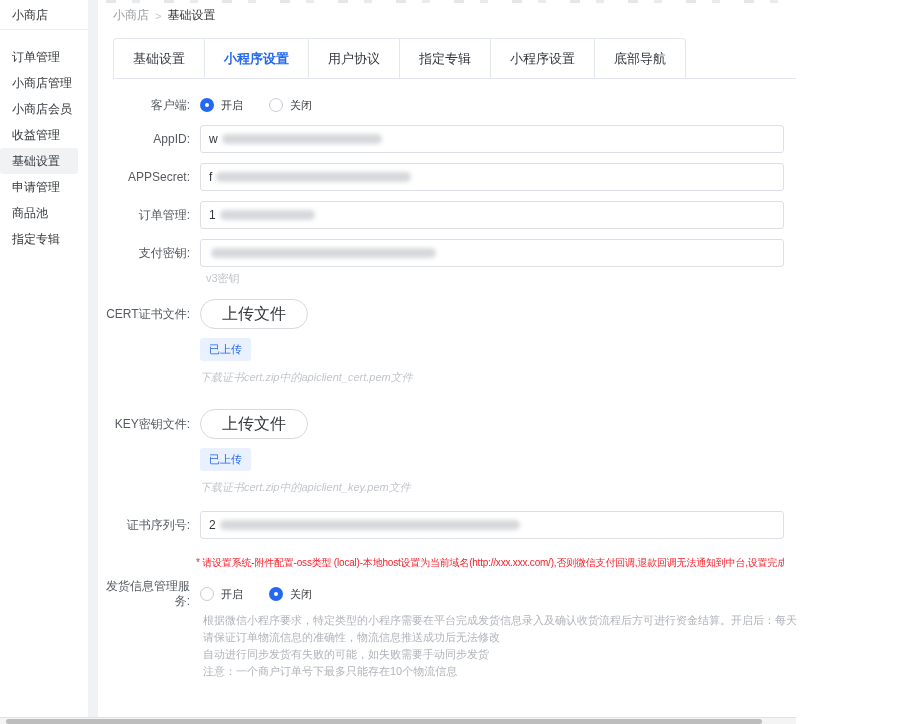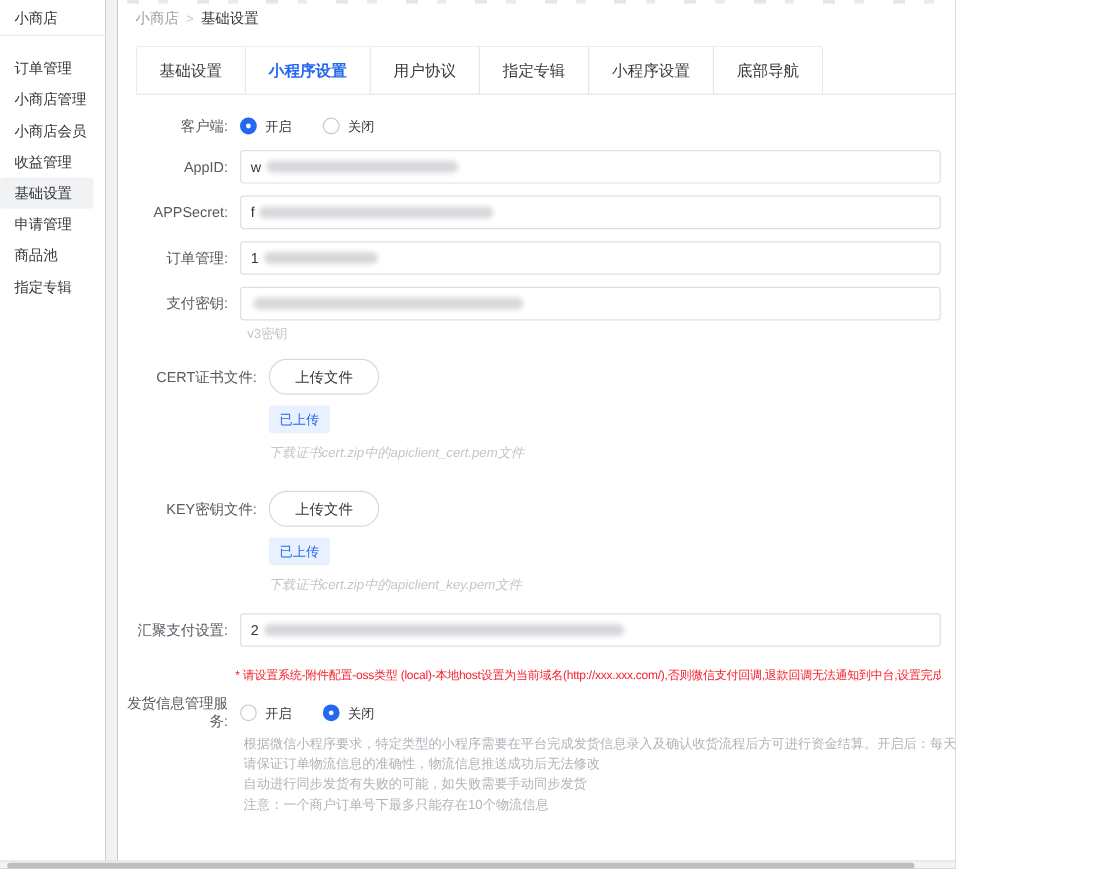--- a/index.html
+++ b/index.html
@@ -56,25 +56,25 @@
   .radio { display:flex; align-items:center; gap:7px; cursor:pointer; font-size:11px; color:#33373c; }
   .rdot { width:14px; height:14px; border-radius:50%; border:1px solid #c8ccd2; background:#fff; position:relative; }
   .radio.checked .rdot { border:none; background:#2468f2; }
   .radio.checked .rdot::after { content:""; position:absolute; left:5px; top:5px; width:4px; height:4px;
     border-radius:50%; background:#fff; }
 
   .hint { font-size:11px; color:#c2c6cb; }
   .v3hint { margin:-2px 0 13px 102px; }
 
   .upload-btn { height:30px; padding:0 21px; border:1px solid #d6d9de; border-radius:15px; background:#fff;
-    font-size:12px; color:#33373c; cursor:pointer; font-family:inherit; }
+    font-size:16px; color:#33373c; cursor:pointer; font-family:inherit; }
   .uptag { display:inline-block; margin-top:9px; background:#e9f0fe; color:#2468f2; font-size:11px;
     padding:4px 9px; border-radius:3px; cursor:default; }
   .upload-hint { margin-top:9px; margin-bottom:2px;font-style:italic; }
-  .upload-block { margin-bottom:22px;margin-left:24px; }
+  .upload-block { margin-bottom:22px; }
 
   .serial-row { margin-top:14px; }
 
   .warning { margin:17px 0 9px 92px; font-size:10px; color:#f5222d; white-space:nowrap; overflow:hidden;
     letter-spacing:-0.2px; }
 
   .ship-help { margin:3px 0 0 99px; width:813px; overflow:hidden; }
   .help-line { font-size:11px; line-height:17px; color:#b0b4ba; white-space:nowrap; overflow:hidden; }
 
   
@@ -188,21 +188,21 @@
         <div class="ffield">
           <button class="upload-btn">上传文件</button>
           <div>
             <span class="uptag">已上传</span>
           </div>
           <div class="hint upload-hint">下载证书cert.zip中的apiclient_key.pem文件</div>
         </div>
       </div>
 
       <div class="row serial-row">
-        <div class="flabel">汇聚支付设置:</div>
+        <div class="flabel">证书序列号:</div>
         <div class="ffield tbox full">
           <span>2</span>
           <span class="blur b300"></span>
         </div>
       </div>
 
       <div class="warning">* 请设置系统-附件配置-oss类型  (local)-本地host设置为当前域名(http://xxx.xxx.com/),否则微信支付回调,退款回调无法通知到中台,设置完成之后把OSS类型切换为您使用的即可</div>
 
       <div class="row" style="margin-bottom:0;">
         <div class="flabel">发货信息管理服务:</div>

